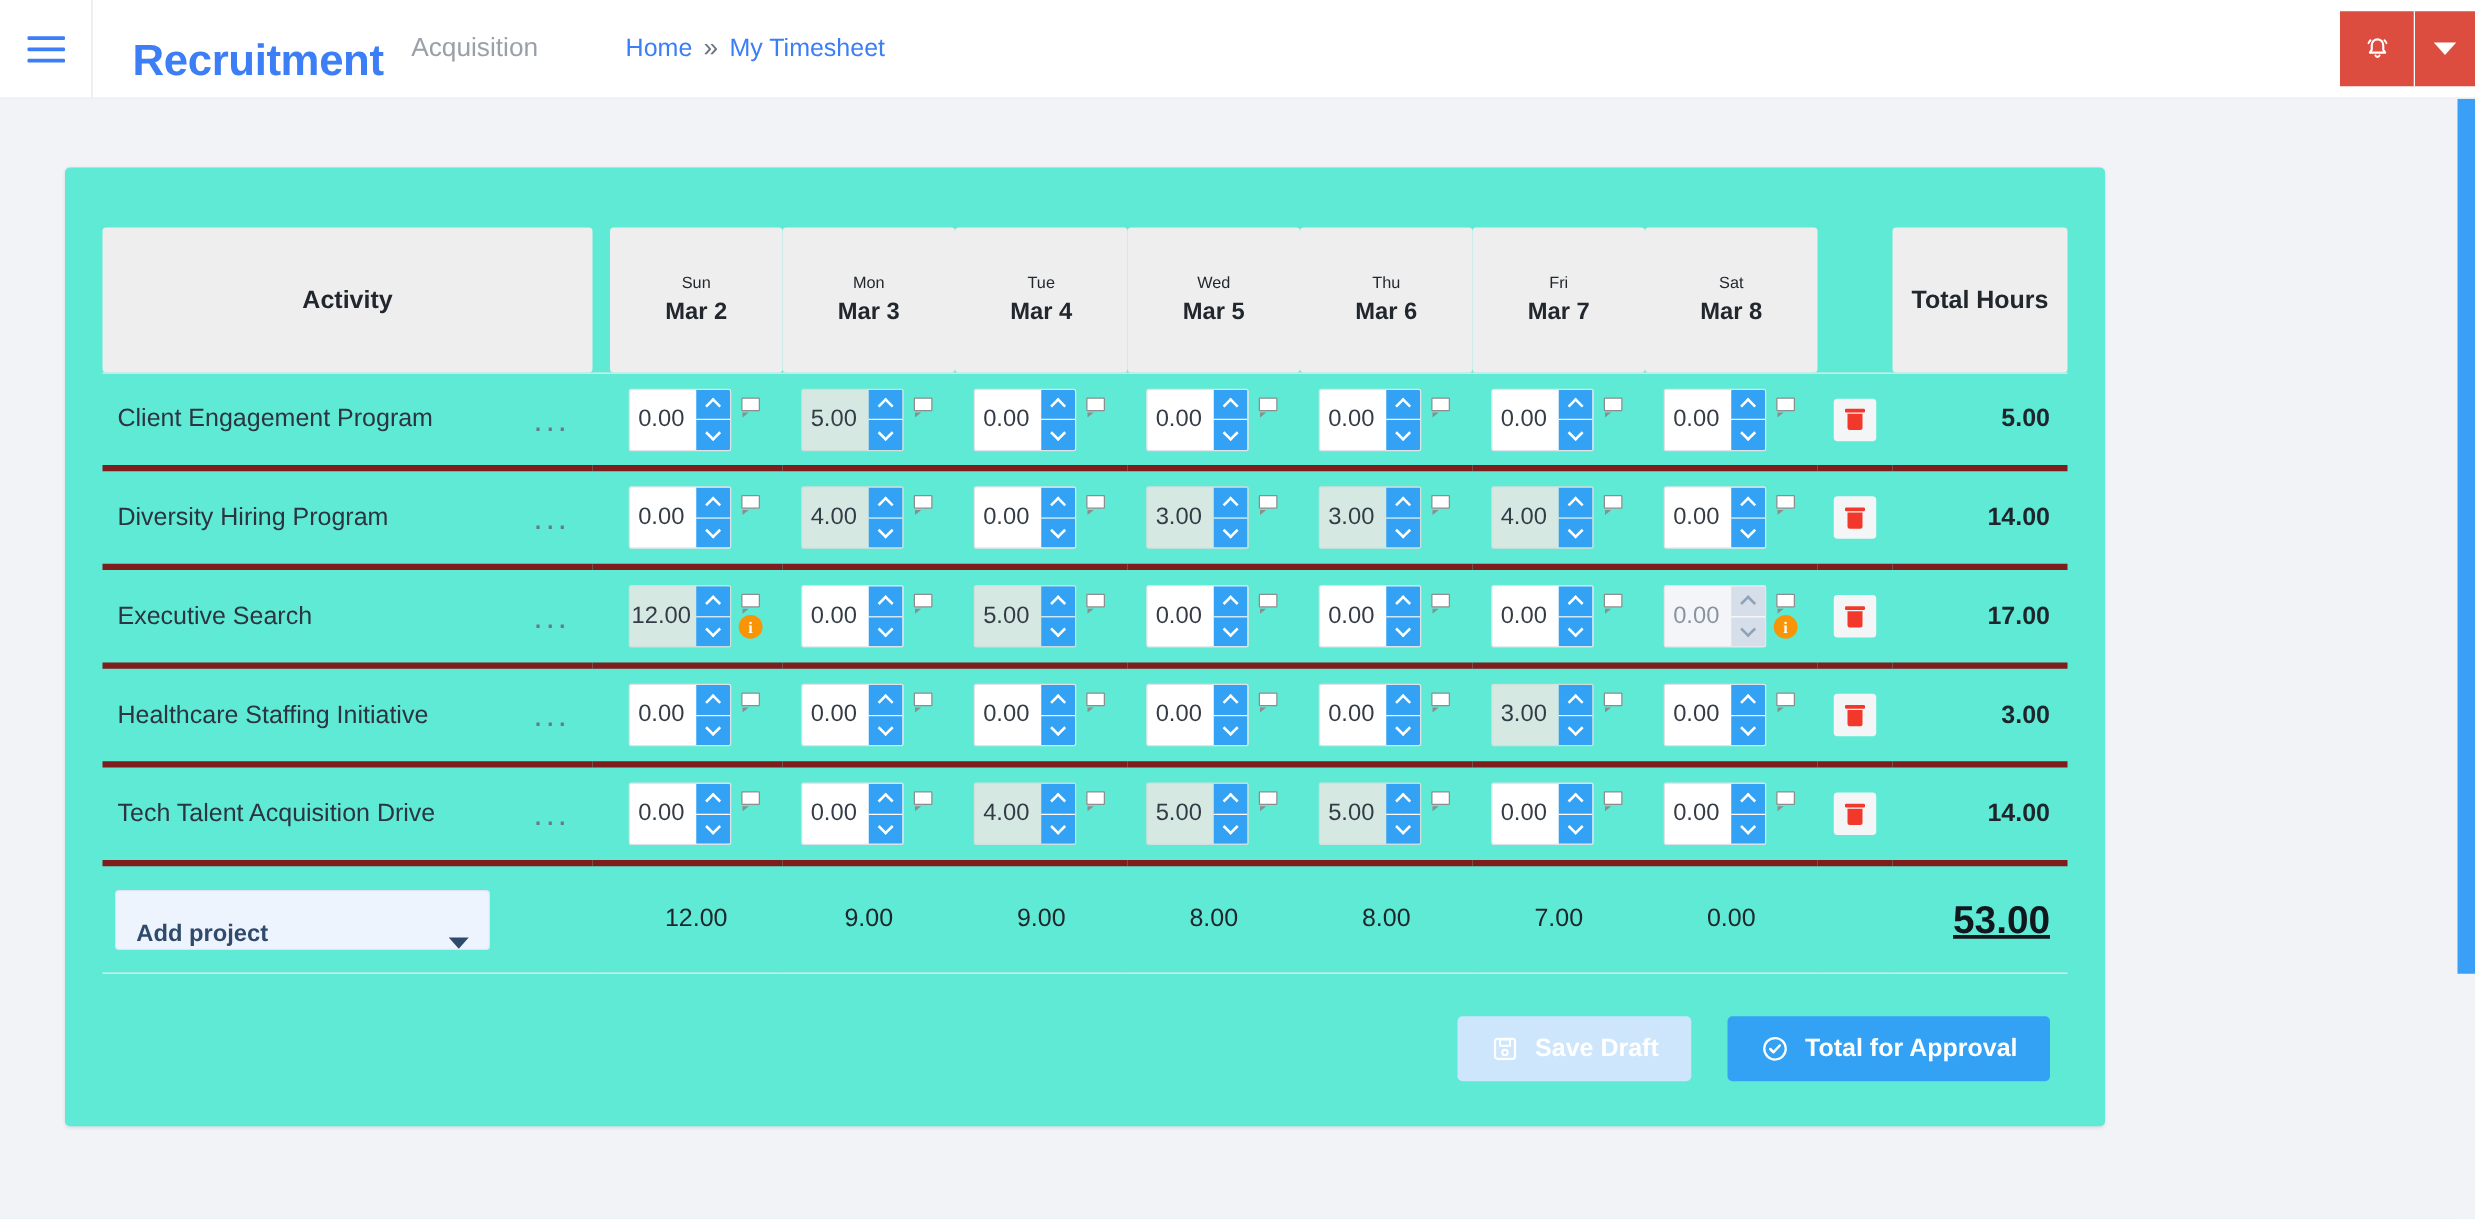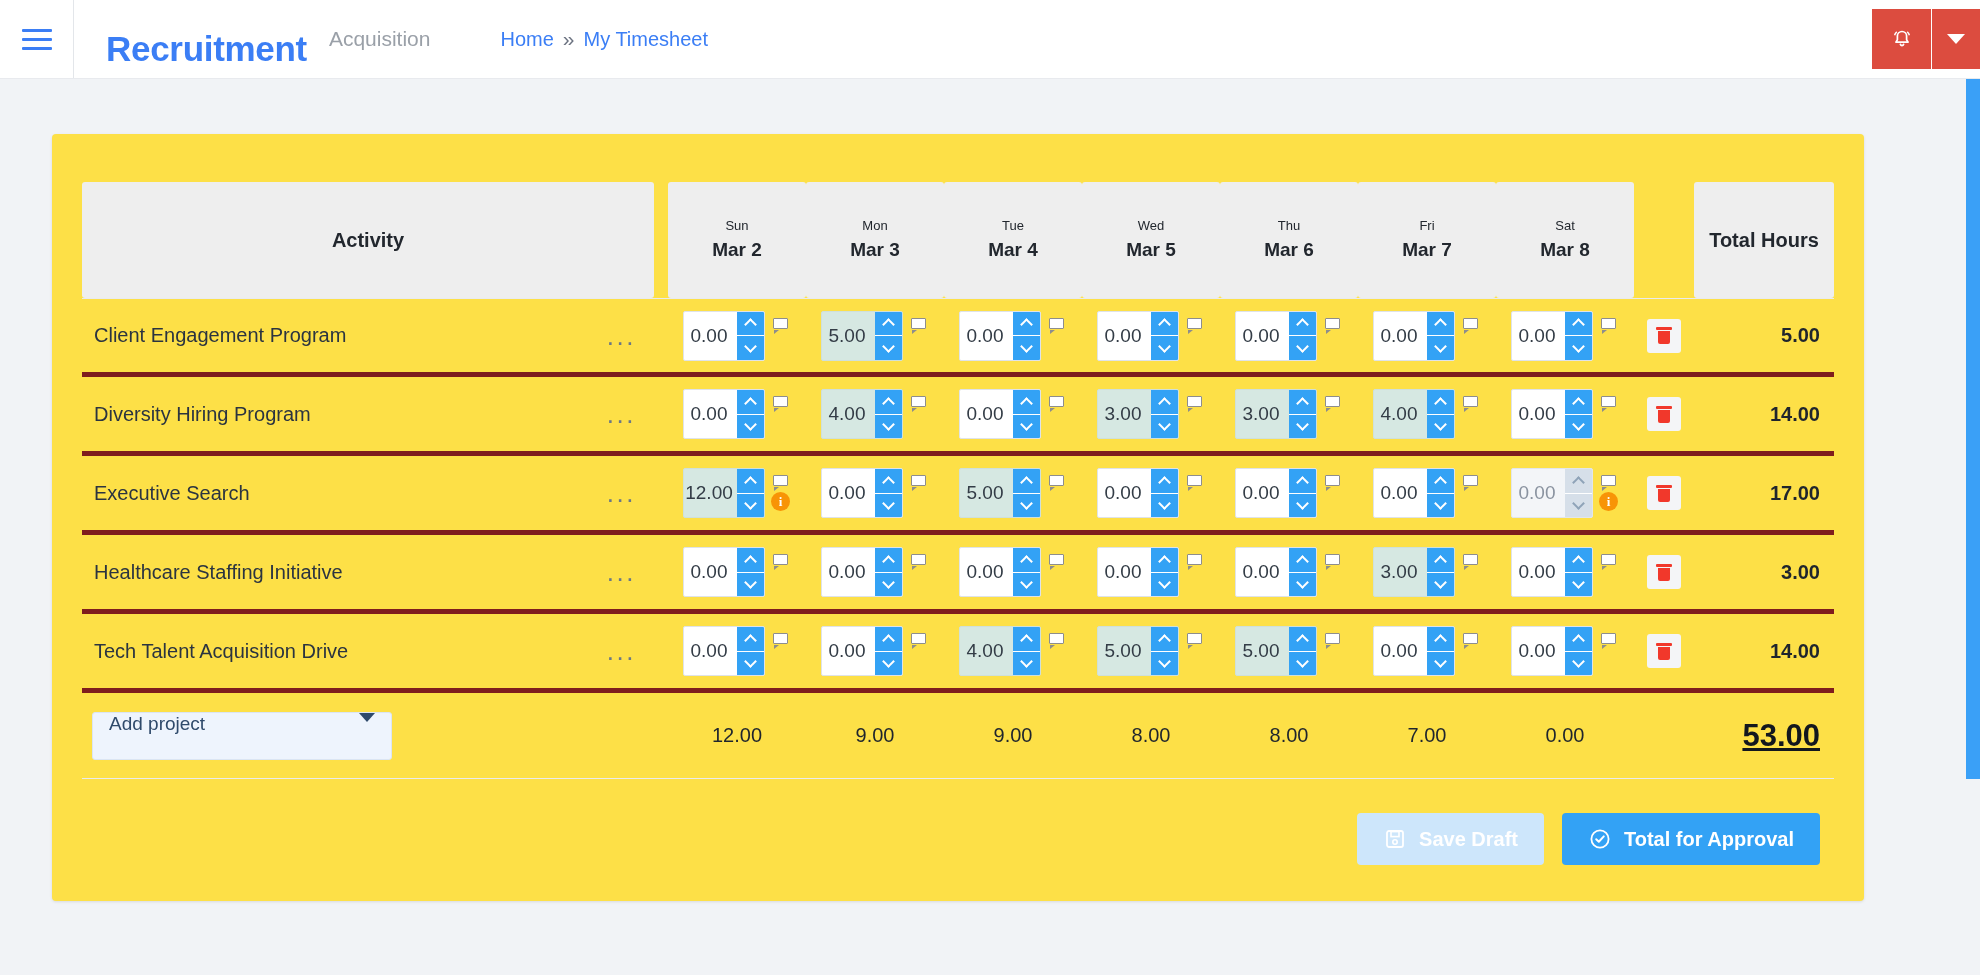--- a/index.html
+++ b/index.html
@@ -63,25 +63,25 @@
     border-top: 10px solid #ffffff;
   }
 
   
   .page {
     height: 896px; padding: 55px 0 0 0; position: relative;
     overflow: hidden;
   }
   .card {
     margin: 0 52px 0 52px;
-    background: #fde047;
+    background: #5eead4;
     border-radius: 4px;
     box-shadow: 0 1px 3px rgba(0,0,0,0.10);
     padding: 48px 30px 36px 30px;
-    width: 1812px;
+    width: 1632px;
   }
 
   
   table.ts { width: 100%; border-collapse: separate; border-spacing: 0; }
 
   th.activity-h, th.day-h, th.total-h {
     background: #eeeeee;
     color: #22272e;
     font-size: 20px; font-weight: 700;
     vertical-align: middle; text-align: center;
@@ -169,38 +169,38 @@
   .trash .can {
     position:absolute; top: 4px; left: 1px; width: 12px; height: 13px;
     background:#f1382b; border-radius: 0 0 2px 2px;
   }
 
   td.rowtotal { text-align: right; padding-right: 14px; font-size: 20px; font-weight: 700; color:#1f252d; vertical-align: middle; }
 
   
   tr.totals-row td { height: 86px; vertical-align: middle; border-bottom: 1px solid #e9ebef; }
   .addproj-select {
-    display: flex; align-items: flex-start; justify-content: space-between;
+    display: flex; align-items: flex-end; justify-content: space-between;
     width: 300px; height: 48px;
     background: #eef4fd; border: 1px solid #dbe5f3; border-radius: 3px;
     padding: 0 16px; cursor: pointer;
-    font-size: 19px; font-weight: 400; color: #2f4a6b;
+    font-size: 19px; font-weight: 700; color: #2f4a6b;
     margin-left: 10px;
   }
   .select-caret {
     width: 0; height: 0;
     border-left: 8px solid transparent; border-right: 8px solid transparent;
     border-top: 9px solid #2f4a6b;
   }
   td.daytotal { text-align: center; font-size: 20px; color: #1f252d; font-weight: 400; }
   td.grandtotal { text-align: right; padding-right: 14px; font-size: 31px; font-weight: 700; color: #12171e; text-decoration: underline; }
 
   
   .actions {
-    display: flex; justify-content: flex-end; align-items: center; gap: 18px;
+    display: flex; justify-content: flex-end; align-items: center; gap: 29px;
     margin-top: 34px; padding-right: 14px;
   }
   .btn {
     display:flex; align-items:center; gap: 12px;
     height: 52px; padding: 0 26px; border-radius: 4px;
     font-size: 20px; font-weight: 700; cursor: pointer; border: none;
     font-family: "Liberation Sans", sans-serif;
   }
   .btn-draft { background: #cde6fb; color: #ffffff; }
   .btn-submit { background: #33a2f5; color: #ffffff; }

